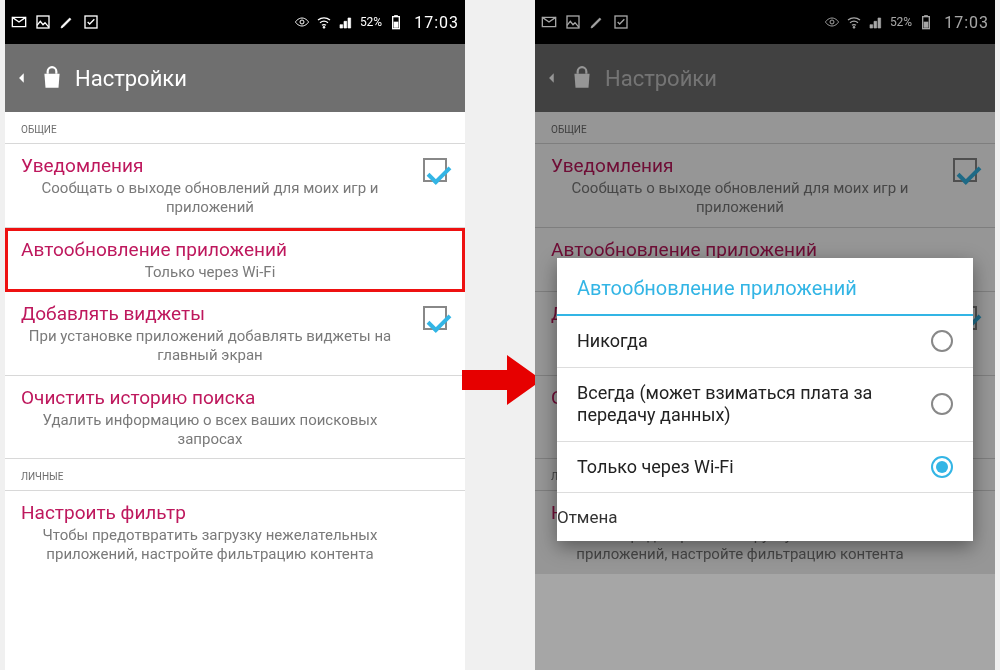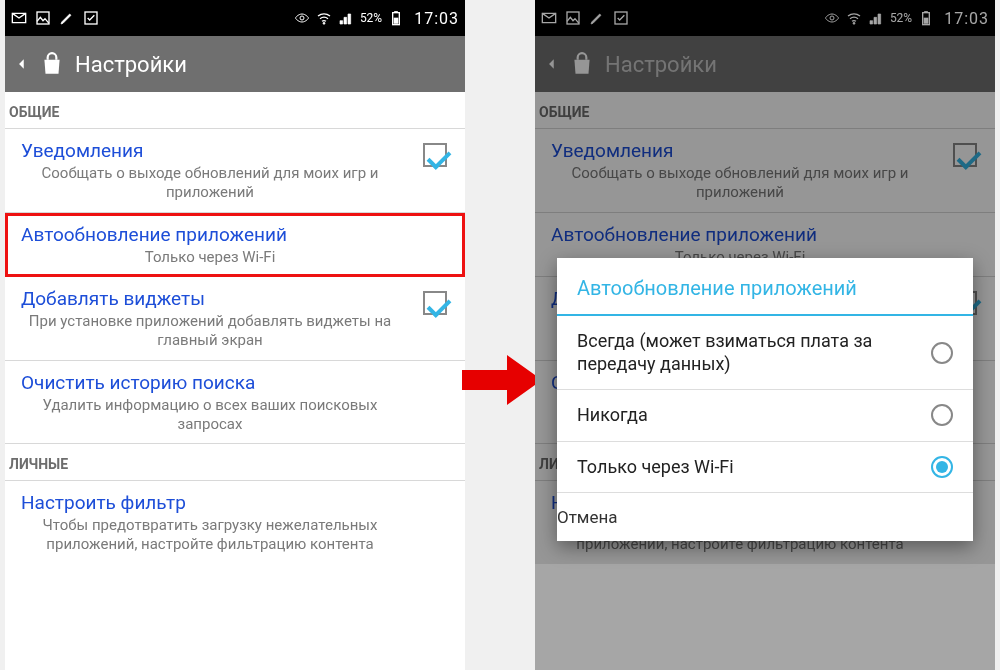--- a/index.html
+++ b/index.html
@@ -10,66 +10,66 @@
     width: 460px;
     height: 670px;
     background: #fff;
     overflow: hidden;
   }
   .phone.left  { left: 5px;  top: 0; }
   .phone.right { left: 535px; top: 0; }
 
   
   .status-bar {
-    height: 36px;
+    height: 44px;
     background: #000;
     color: #fff;
     display: flex;
     align-items: center;
     padding: 0 6px;
     font-size: 14px;
   }
   .status-left  { display: flex; gap: 8px; align-items: center; }
   .status-right { margin-left: auto; display: flex; gap: 6px; align-items: center; }
   .stat-ico { width: 16px; height: 16px; display: inline-block; }
   .stat-ico svg { width: 100%; height: 100%; fill: #fff; stroke: #fff; }
   .batt-pct { font-size: 12px; }
   .clock    { font-size: 16px; margin-left: 4px; letter-spacing: 1px; text-align: right; }
 
   
   .action-bar {
-    height: 56px;
+    height: 68px;
     background: #6f6f6f;
     color: #fff;
     display: flex;
     align-items: center;
     padding: 0 10px;
     gap: 10px;
   }
   .action-bar .back { width: 14px; height: 22px; }
   .action-bar .back svg { width:100%; height:100%; fill:#fff; }
   .action-bar .shop-ico { width:26px; height:26px; }
   .action-bar .shop-ico svg { width:100%; height:100%; fill:#fff; }
   .action-title { font-size: 22px; font-weight: 400; }
 
   
   .settings { background:#fff; }
   .section-header {
-    padding: 12px 4px 8px;
-    font-size: 14px;
-    font-weight: 700;
+    padding: 12px 16px 8px;
+    font-size: 10px;
+    font-weight: 400;
     color: #6d6d6d;
     border-bottom: 1px solid #d8d8d8;
   }
   .item {
     padding: 10px 16px 10px 16px;
     border-bottom: 1px solid #d8d8d8;
     position: relative;
   }
-  .item-title { font-size: 19px; color:#1d4ed8; margin-bottom: 2px; }
+  .item-title { font-size: 19px; color:#be185d; margin-bottom: 2px; }
   .item-sub   { font-size: 15px; color:#7a7a7a; line-height: 1.25; padding-right: 50px; text-align: center; }
   .item .chk {
     position: absolute;
     right: 18px;
     top: 14px;
     width: 24px; height: 24px;
     border: 2px solid #888;
     background:#fff;
   }
   .item .chk::after{
@@ -320,25 +320,25 @@
       <div class="item-sub">Чтобы предотвратить загрузку нежелательных приложений, настройте фильтрацию контента</div>
     </div>
   </div>
 
   <div class="scrim"></div>
 
   <div class="dialog">
     <div class="dlg-title">Автообновление приложений</div>
 
     <div class="dlg-opt">
+      <div class="lbl">Никогда</div>
+      <span class="radio"></span>
+    </div>
+    <div class="dlg-opt">
       <div class="lbl">Всегда (может взиматься плата за передачу данных)</div>
-      <span class="radio"></span>
-    </div>
-    <div class="dlg-opt">
-      <div class="lbl">Никогда</div>
       <span class="radio"></span>
     </div>
     <div class="dlg-opt">
       <div class="lbl">Только через Wi-Fi</div>
       <span class="radio selected"></span>
     </div>
 
     <div class="dlg-btn">Отмена</div>
   </div>
 </div>

